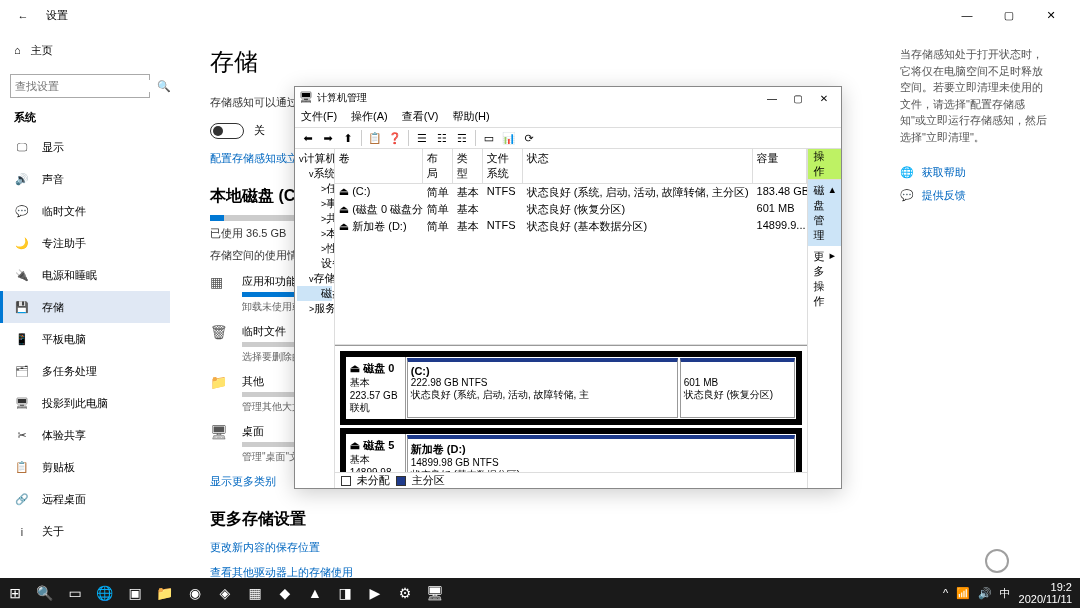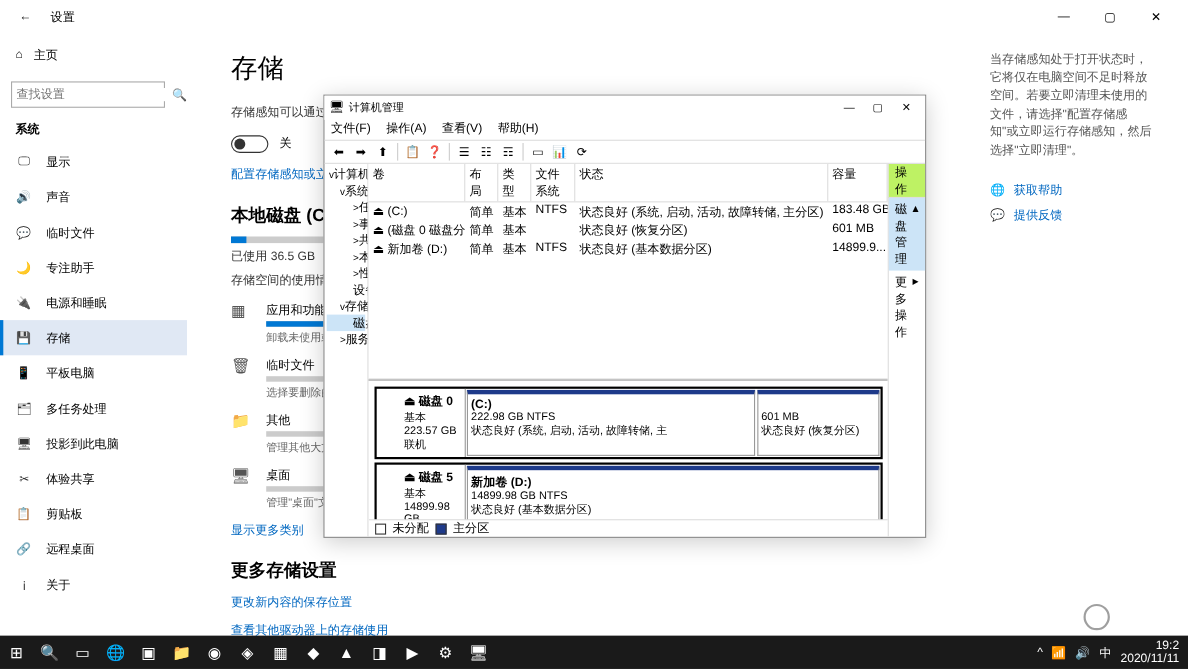--- a/index.html
+++ b/index.html
@@ -66,21 +66,21 @@
 .vt-row{display:flex;font-size:11px;}
 .vt-row div{padding:1px 4px;white-space:nowrap;overflow:hidden;}
 .col-vol{width:88px;}
 .col-lay{width:30px;}
 .col-typ{width:30px;}
 .col-fs{width:40px;}
 .col-st{flex:1;}
 .col-cap{width:54px;}
 .scroll-area{height:160px;}
 .disk-graphic{flex:1;border-top:1px solid #999;overflow-y:auto;padding:2px;}
-.disk-row{display:flex;margin:3px;border:2px solid #000000;padding-left:21px;}
+.disk-row{display:flex;margin:3px;border:6px solid #000000;}
 .disk-label{width:60px;padding:4px;font-size:10px;border-right:1px solid #999;}
 .disk-parts{flex:1;display:flex;}
 .part{border-top:4px solid #1e3a8a;padding:3px;font-size:10px;margin:1px;border-left:1px solid #999;border-right:1px solid #999;border-bottom:1px solid #999;}
 .legend-row{height:16px;border-top:1px solid #ddd;display:flex;align-items:center;padding:0 6px;gap:6px;font-size:10px;}
 .lg-box{width:10px;height:10px;border:1px solid #333;}
 .lg-box.blue{background:#1e3a8a;}
 .cm-actions{width:100px;border-left:1px solid #ddd;}
 .act-head{background:#bef264;padding:0 6px;font-size:11px;border-bottom:1px solid #ddd;}
 .act-item{padding:3px 6px;font-size:11px;display:flex;justify-content:space-between;cursor:pointer;}
 .act-item.sel{background:#cce4f7;}

